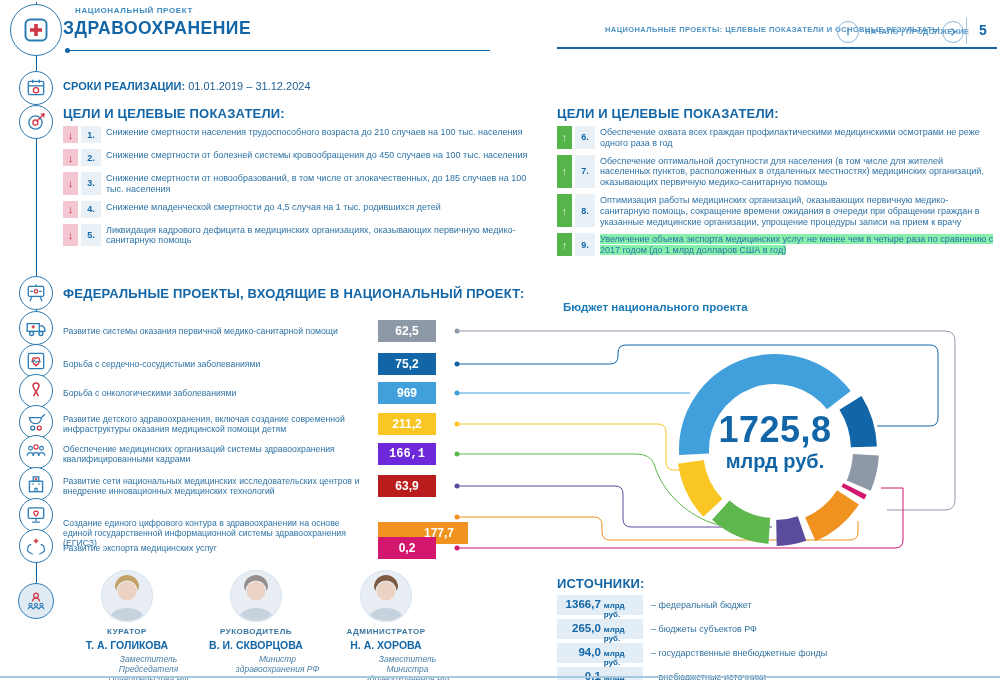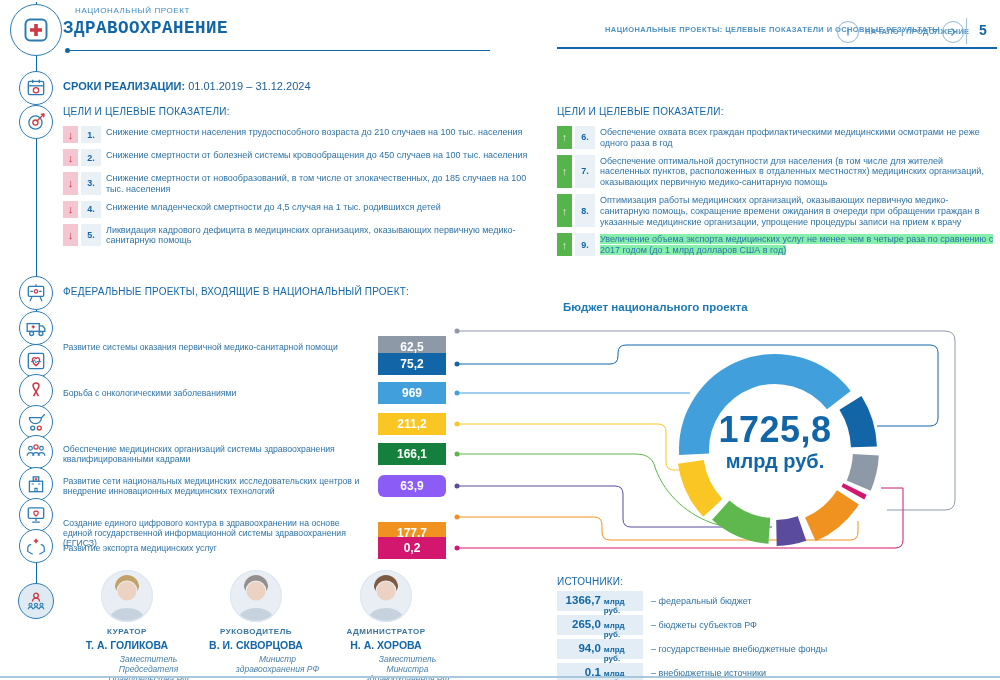--- a/index.html
+++ b/index.html
@@ -1,54 +1,54 @@
 <!DOCTYPE html>
 <html><head>
 <meta charset="utf-8">
 <style>
   html,body{margin:0;padding:0;background:#fff;}
   #page{position:relative;width:1000px;height:680px;background:#ffffff;overflow:hidden;
         font-family:"Liberation Sans","DejaVu Sans",sans-serif;}
   
-  .kicker{position:absolute;left:63px;top:6px;font-size:8px;font-weight:normal;letter-spacing:.6px;color:#3e8cc1;padding-left:12px;}
-  .title{position:absolute;left:63px;top:18px;font-size:17.5px;font-weight:bold;letter-spacing:.5px;color:#1266a7;font-family:Liberation Mono, monospace;}
+  .kicker{position:absolute;left:63px;top:6px;font-size:8px;font-weight:bold;letter-spacing:.6px;color:#3e8cc1;padding-left:12px;}
+  .title{position:absolute;left:63px;top:18px;font-size:17.5px;font-weight:bold;letter-spacing:.5px;color:#1266a7;}
   .title-rule{position:absolute;left:70px;top:50px;width:420px;height:1.2px;background:#1266a7;}
   .title-dot{position:absolute;left:65px;top:48px;width:5px;height:5px;border-radius:50%;background:#1266a7;}
   .hdr-right-text{position:absolute;left:557px;top:25px;font-size:7.5px;font-weight:bold;letter-spacing:.4px;color:#4f93c4;padding-left:48px;}
   .hdr-rule-right{position:absolute;left:557px;top:47px;width:440px;height:1.5px;background:#1266a7;}
   .nav-circle{position:absolute;top:21px;width:22px;height:22px;border:1.2px solid #8fb8d8;border-radius:50%;
               display:flex;align-items:center;justify-content:center;color:#4f93c4;box-sizing:border-box;}
   .nav-label{position:absolute;top:27px;font-size:7.5px;font-weight:bold;letter-spacing:.3px;color:#4f93c4;}
   .hdr-divider{position:absolute;left:966px;top:18px;width:1px;height:26px;background:#9fc1da;}
   .page-num{position:absolute;left:979px;top:22px;font-size:14px;font-weight:bold;color:#1266a7;}
   
   #sidebar-line{position:absolute;left:35.5px;top:2px;width:1.6px;height:600px;background:#1266a7;}
   .side-circle{position:absolute;background:#fff;border:1.4px solid #2b7cb5;border-radius:50%;
                display:flex;align-items:center;justify-content:center;box-sizing:border-box;}
   
   .dates{position:absolute;left:63px;top:80px;font-size:11px;color:#1d5d92;}
   .dates b{color:#1266a7;}
   
-  .sec-heading{font-size:10px;font-weight:normal;color:#1266a7;letter-spacing:.2px;}
+  .sec-heading{font-size:13px;font-weight:bold;color:#1266a7;letter-spacing:.2px;}
   .goals{position:absolute;width:468px;}
   .goal-row{display:flex;align-items:stretch;margin-top:6px;}
   .arrow-box{width:15px;min-height:17px;display:flex;align-items:center;justify-content:center;
              font-size:11px;font-weight:bold;flex:none;}
   .arrow-box.down{background:#f3c6d1;color:#cf2a3c;}
   .arrow-box.up{background:#55b44a;color:#d8eed4;}
   .num-box{width:20px;margin-left:3px;display:flex;align-items:center;justify-content:center;
            background:#e9f1f7;color:#1266a7;font-size:9px;font-weight:bold;flex:none;}
   .goal-text{margin-left:5px;font-size:9px;line-height:10.8px;color:#2e73a6;padding-top:1px;}
   .goal-text .hl{background:#86efac;}
   
   .fed-heading{position:absolute;left:63px;top:286px;}
   .fed-row{position:absolute;left:63px;width:377px;height:22px;}
   .fed-label{position:absolute;left:0;top:50%;transform:translateY(-50%);width:303px;
              font-size:8.7px;line-height:10px;color:#2e73a6;}
-  .fed-value{position:absolute;left:315px;top:0;width:68px;height:22px;display:flex;align-items:center;
+  .fed-value{position:absolute;left:315px;top:0;width:58px;height:22px;display:flex;align-items:center;
              justify-content:center;color:#fff;font-size:12px;font-weight:bold;}
   
   .budget-title{position:absolute;left:563px;top:301px;font-size:11.5px;font-weight:bold;color:#1c79b8;}
   #overlay{position:absolute;left:440px;top:295px;}
   .donut-center{position:absolute;left:675px;top:411px;width:200px;text-align:center;color:#1266a7;}
   .donut-center .big{font-size:36px;font-weight:bold;line-height:38px;letter-spacing:.5px;}
   .donut-center .small{font-size:20px;font-weight:bold;line-height:24px;}
   
   .sources{position:absolute;left:557px;top:576px;width:443px;}
   .src-row{display:flex;align-items:center;margin-top:4px;height:20px;}
@@ -245,45 +245,47 @@
       </div>
       <div class="goal-row">
         <div class="arrow-box up">↑</div>
         <div class="num-box">9.</div>
         <div class="goal-text"><span class="hl">Увеличение объема экспорта медицинских услуг не менее чем в четыре раза по сравнению с 2017 годом (до 1 млрд долларов США в год)</span></div>
       </div>
     </div>
 
   <div class="sec-heading fed-heading">ФЕДЕРАЛЬНЫЕ ПРОЕКТЫ, ВХОДЯЩИЕ В НАЦИОНАЛЬНЫЙ ПРОЕКТ:</div>
   <div id="fed-rows">
-      <div class="fed-row" style="top: 320px; margin-top: 16px;">
+      <div class="fed-row" style="top: 320px;">
         <div class="fed-label">Развитие системы оказания первичной медико-санитарной помощи</div>
         <div class="fed-value" style="background: rgb(142, 153, 168);">62,5</div>
       </div>
       <div class="fed-row" style="top: 353px;">
+        <div class="fed-label">Борьба с сердечно-сосудистыми заболеваниями</div>
         <div class="fed-value" style="background: rgb(18, 102, 167);">75,2</div>
       </div>
       <div class="fed-row" style="top: 382px;">
         <div class="fed-label">Борьба с онкологическими заболеваниями</div>
         <div class="fed-value" style="background: rgb(65, 160, 220);">969</div>
       </div>
       <div class="fed-row" style="top: 413px;">
+        <div class="fed-label">Развитие детского здравоохранения, включая создание современной инфраструктуры оказания медицинской помощи детям</div>
         <div class="fed-value" style="background: rgb(249, 198, 35);">211,2</div>
       </div>
       <div class="fed-row" style="top: 443px;">
         <div class="fed-label">Обеспечение медицинских организаций системы здравоохранения квалифицированными кадрами</div>
-        <div class="fed-value" style="background: #15803d;">166,1</div>
+        <div class="fed-value" style="background: #6d28d9; font-family: Liberation Mono, monospace;">166,1</div>
       </div>
       <div class="fed-row" style="top: 475px;">
         <div class="fed-label">Развитие сети национальных медицинских исследовательских центров и внедрение инновационных медицинских технологий</div>
-        <div class="fed-value" style="background: #8b5cf6; border-radius: 6px;">63,9</div>
+        <div class="fed-value" style="background: #b91c1c;">63,9</div>
       </div>
       <div class="fed-row" style="top: 506px; margin-top: 16px;">
         <div class="fed-label">Создание единого цифрового контура в здравоохранении на основе единой государственной информационной системы здравоохранения (ЕГИСЗ)</div>
-        <div class="fed-value" style="background: rgb(240, 146, 31);">177,7</div>
+        <div class="fed-value" style="background: rgb(240, 146, 31); padding-left: 32px;">177,7</div>
       </div>
       <div class="fed-row" style="top: 537px;">
         <div class="fed-label">Развитие экспорта медицинских услуг</div>
         <div class="fed-value" style="background: rgb(212, 23, 110);">0,2</div>
       </div>
     </div>
 
   <div class="budget-title">Бюджет национального проекта</div>
   <svg id="overlay" width="560" height="285">
       <path d="M17,36 H505 Q515,36 515,46 V205 Q515,215 505,215 H447" fill="none" stroke="#8e99a8" stroke-width="1"></path>

